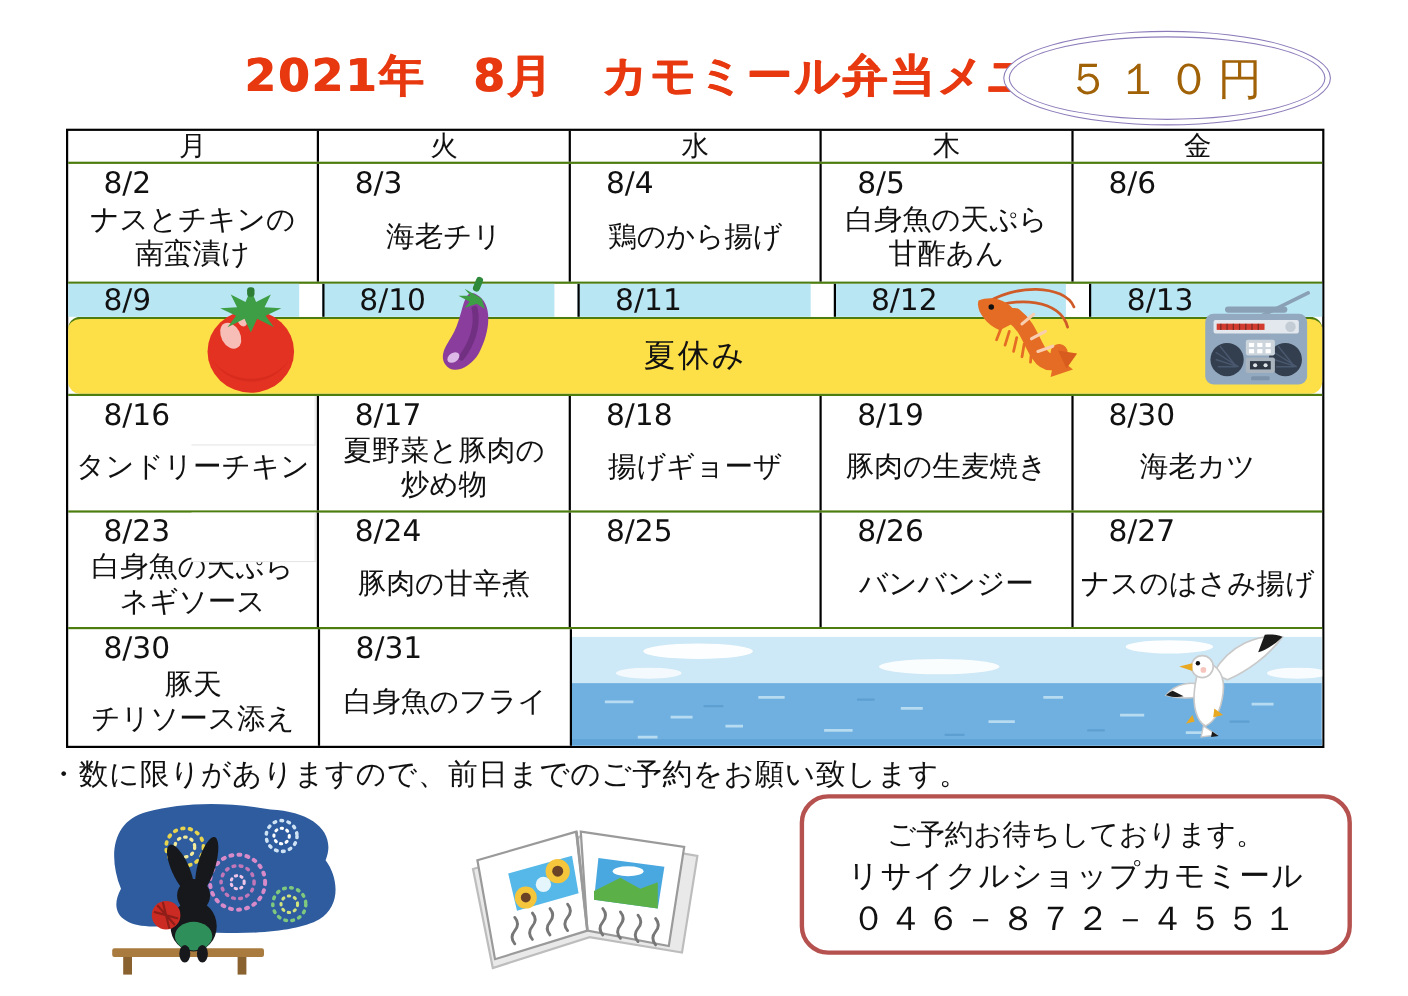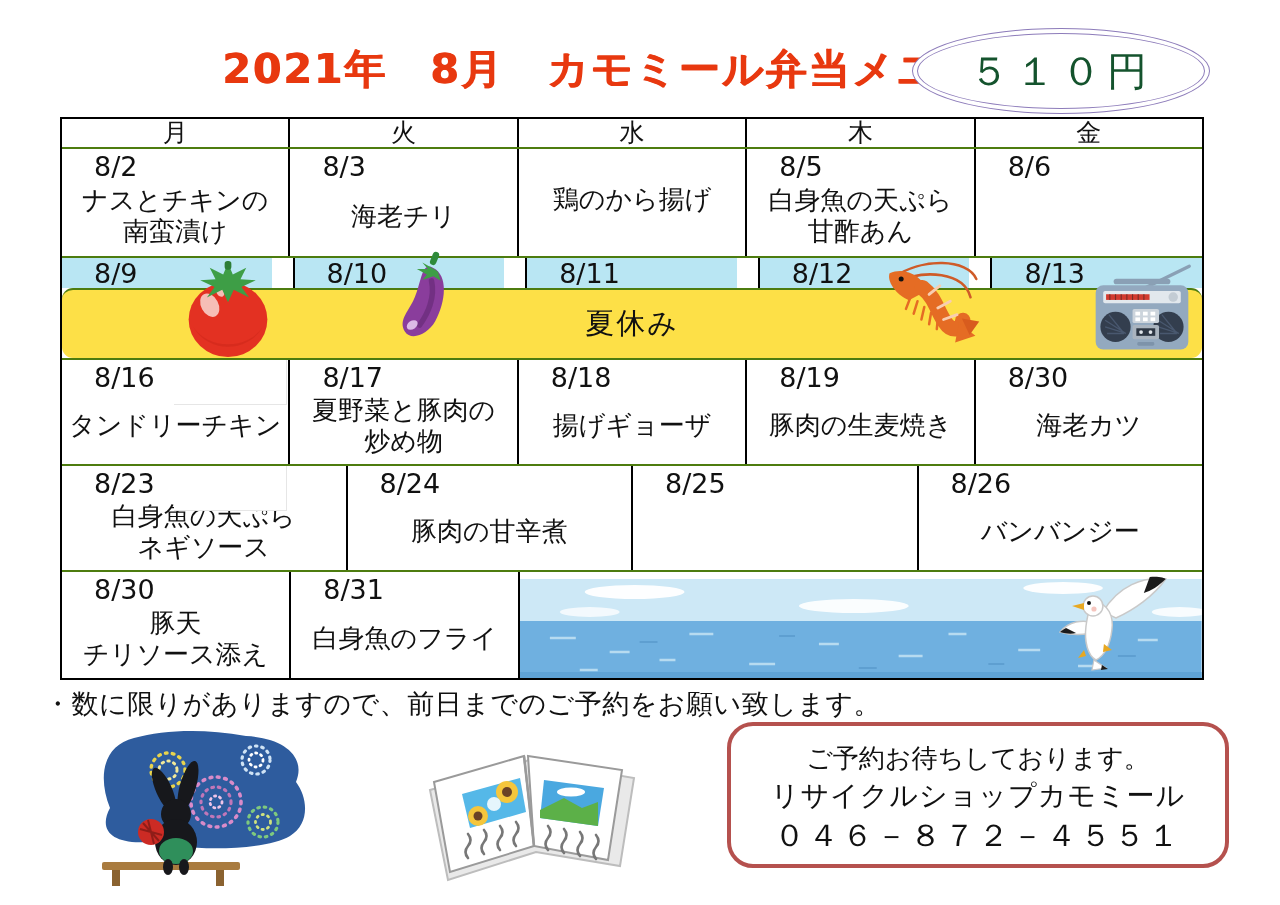--- a/index.html
+++ b/index.html
@@ -13,21 +13,21 @@
     color:#e8380f;letter-spacing:2px;text-shadow:1px 0 #e8380f;white-space:pre;
   }
   .price{
     position:absolute;left:912px;top:28px;width:296px;height:84px;
     border:1.5px solid #8d7cba;border-radius:50%;background:#fff;
     display:flex;align-items:center;justify-content:center;
   }
   .price::before{
     content:"";position:absolute;inset:4px;border:1.5px solid #8d7cba;border-radius:50%;
   }
-  .price span{font-size:40px;letter-spacing:6px;color:#14532d;}
+  .price span{font-size:40px;letter-spacing:6px;color:#a16207;}
   
   .calendar{
     position:absolute;left:60px;top:117px;width:1140px;border:2px solid #000;background:#fff;
   }
   .row{display:flex;}
   .row + .row, .row + .band, .band + .row{border-top:2px solid #4d7c0f;}
   .cell{flex:1;position:relative;box-sizing:border-box;min-width:0;}
   .cell + .cell{border-left:2px solid #000;}
   .header-row{height:28px;}
   .hcell{display:flex;align-items:center;justify-content:center;font-size:25px;line-height:28px;}
@@ -94,20 +94,21 @@
       <div class="cell">
         <div class="date">8/2</div>
         <div class="menu">ナスとチキンの
 南蛮漬け</div>
       </div>
       <div class="cell">
         <div class="date">8/3</div>
         <div class="menu">海老チリ</div>
       </div>
       <div class="cell">
+        <div class="date">8/4</div>
         <div class="menu">鶏のから揚げ</div>
       </div>
       <div class="cell">
         <div class="date">8/5</div>
         <div class="menu">白身魚の天ぷら
 甘酢あん</div>
       </div>
       <div class="cell">
         <div class="date">8/6</div>
       </div>
@@ -170,20 +171,24 @@
       <div class="cell">
         <div class="date">8/24</div>
         <div class="menu">豚肉の甘辛煮</div>
       </div>
       <div class="cell">
         <div class="date">8/25</div>
       </div>
       <div class="cell">
         <div class="date">8/26</div>
         <div class="menu">バンバンジー</div>
+      </div>
+      <div class="cell">
+        <div class="date">8/27</div>
+        <div class="menu">ナスのはさみ揚げ</div>
       </div>
     </div>
 
     <div class="row week w5">
       <div class="cell">
         <div class="date">8/30</div>
         <div class="menu">豚天
 チリソース添え</div>
       </div>
       <div class="cell">

